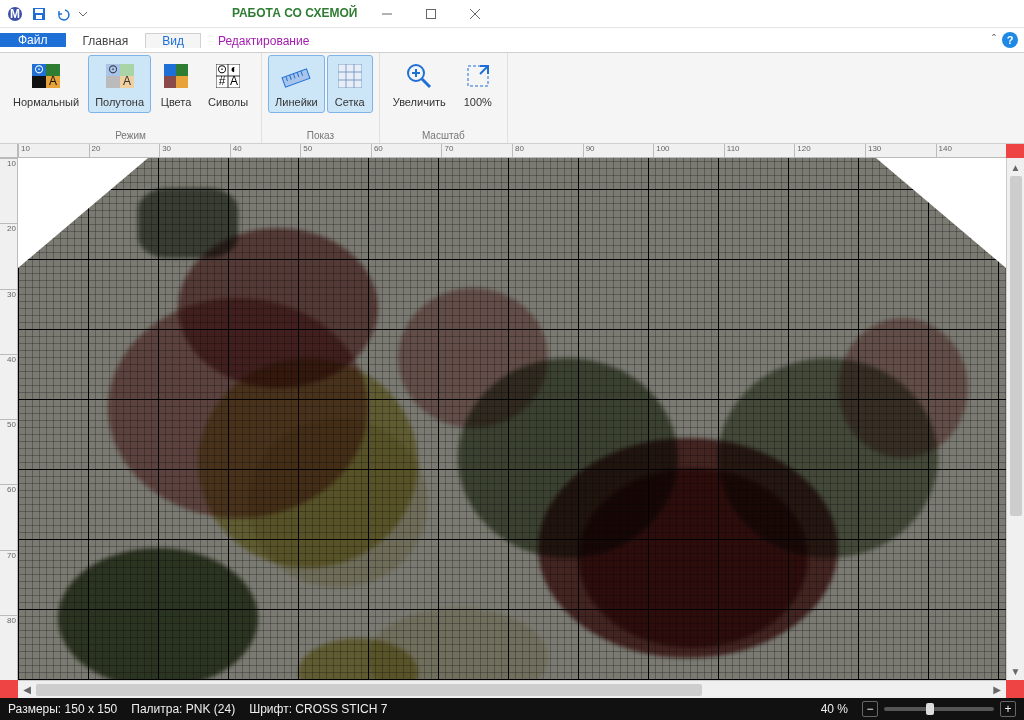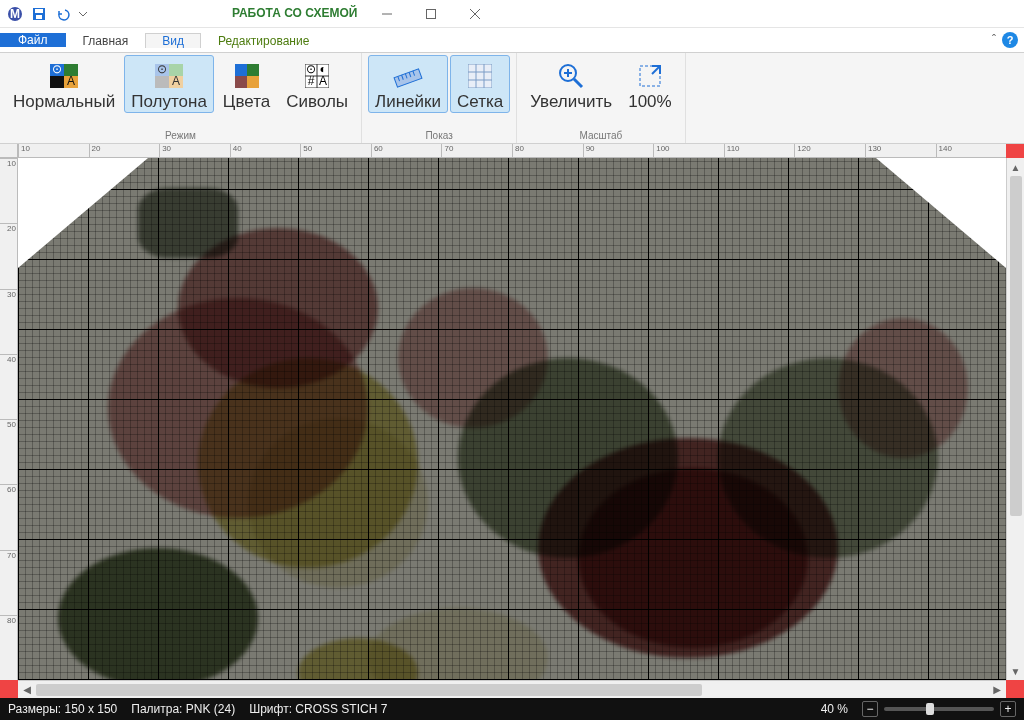--- a/index.html
+++ b/index.html
@@ -9,31 +9,31 @@
 .qat-btn{width:22px;height:22px;display:flex;align-items:center;justify-content:center;border-radius:2px}
 .context-tab-area{margin-left:130px;display:flex;flex-direction:column;color:#2e7d32;font-size:11px;padding:0 8px;line-height:13px}
 .context-tab-title{font-weight:600}
 .title-text{flex:1;text-align:center;color:#666;font-size:12px}
 .win-controls{display:flex}
 .win-btn{width:44px;height:28px;display:flex;align-items:center;justify-content:center;color:#666}
 .tabs-row{height:24px;display:flex;align-items:center;background:#fff}
 .file-tab{background:#1e6fd6;color:#fff;padding:0 18px;display:flex;align-items:center;font-size:12px}
 .tab{padding:0 16px;display:flex;align-items:center;color:#444;border:1px solid transparent;border-bottom:none}
 .tab.active{border-color:#d0d0d0;background:#f5f5f5;color:#1e6fd6}
-.tab.context{color:#4d7c0f}
+.tab.context{color:#a21caf}
 .tabs-spacer{flex:1}
 .help-corner{display:flex;align-items:center;gap:6px;padding-right:6px}
 .help-circle{width:16px;height:16px;border-radius:50%;background:#1e88e5;color:#fff;display:flex;align-items:center;justify-content:center;font-size:11px;font-weight:bold}
 .ribbon{height:92px;background:#f5f5f5;border-top:1px solid #d0d0d0;border-bottom:1px solid #d0d0d0;display:flex}
 .group{display:flex;flex-direction:column;padding:2px 6px 0;border-right:1px solid #e0e0e0}
 .group-buttons{flex:1;display:flex;align-items:flex-start;gap:2px}
 .rbtn{display:flex;flex-direction:column;align-items:center;justify-content:flex-start;padding:4px 6px;border:1px solid transparent;border-radius:3px;min-width:56px;gap:4px}
 .rbtn.active{background:#cde6f7;border-color:#7eb4ea}
 .rbtn .ico{width:32px;height:32px;display:flex;align-items:center;justify-content:center}
-.rbtn .lbl{font-size:17px;color:#333;text-align:center;line-height:12px}
+.rbtn .lbl{font-size:11px;color:#333;text-align:center;line-height:12px}
 .group-label{text-align:center;font-size:10px;color:#777;padding:2px 0}
 .canvas-wrap{flex:1;position:relative;background:#ef4444;overflow:hidden}
 .ruler-h{position:absolute;top:0;left:18px;right:18px;height:14px;background:#f0f0f0;border-bottom:1px solid #bbb;display:flex}
 .ruler-h span{flex:1;border-left:1px solid #bbb;font-size:8px;color:#666;padding-left:2px}
 .ruler-v{position:absolute;top:14px;left:0;bottom:18px;width:18px;background:#f0f0f0;border-right:1px solid #bbb;display:flex;flex-direction:column}
 .ruler-v span{flex:1;border-top:1px solid #bbb;font-size:8px;color:#666;text-align:right;padding-right:1px}
 .corner{position:absolute;top:0;left:0;width:18px;height:14px;background:#f0f0f0;border-right:1px solid #bbb;border-bottom:1px solid #bbb}
 .grid-area{position:absolute;top:14px;left:18px;right:18px;bottom:18px;overflow:hidden;background:#7a7a72}
 .grid-area::before{content:"";position:absolute;inset:0;background:
  repeating-linear-gradient(0deg,rgba(0,0,0,.25) 0 1px,transparent 1px 7px),

